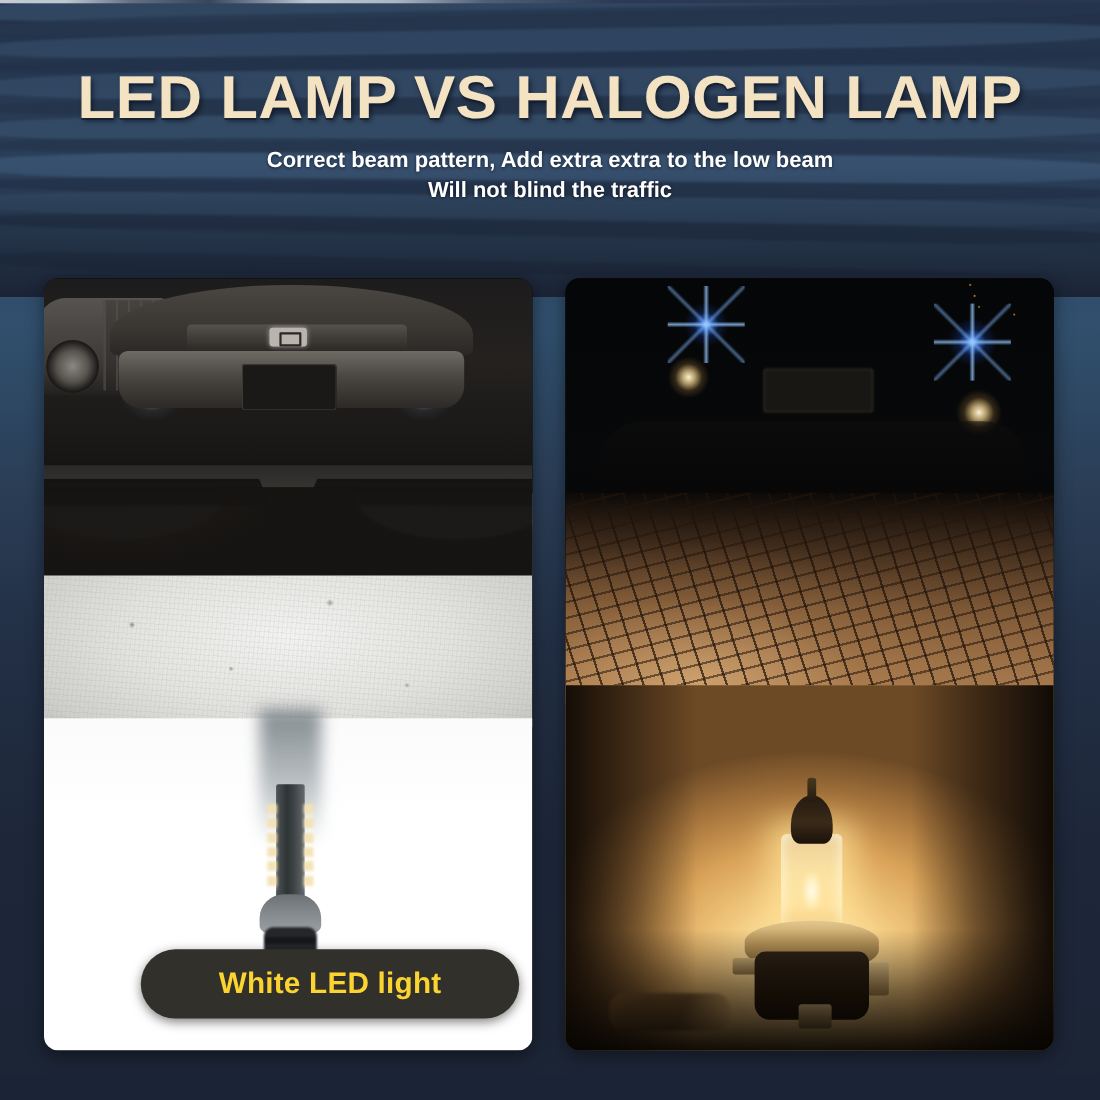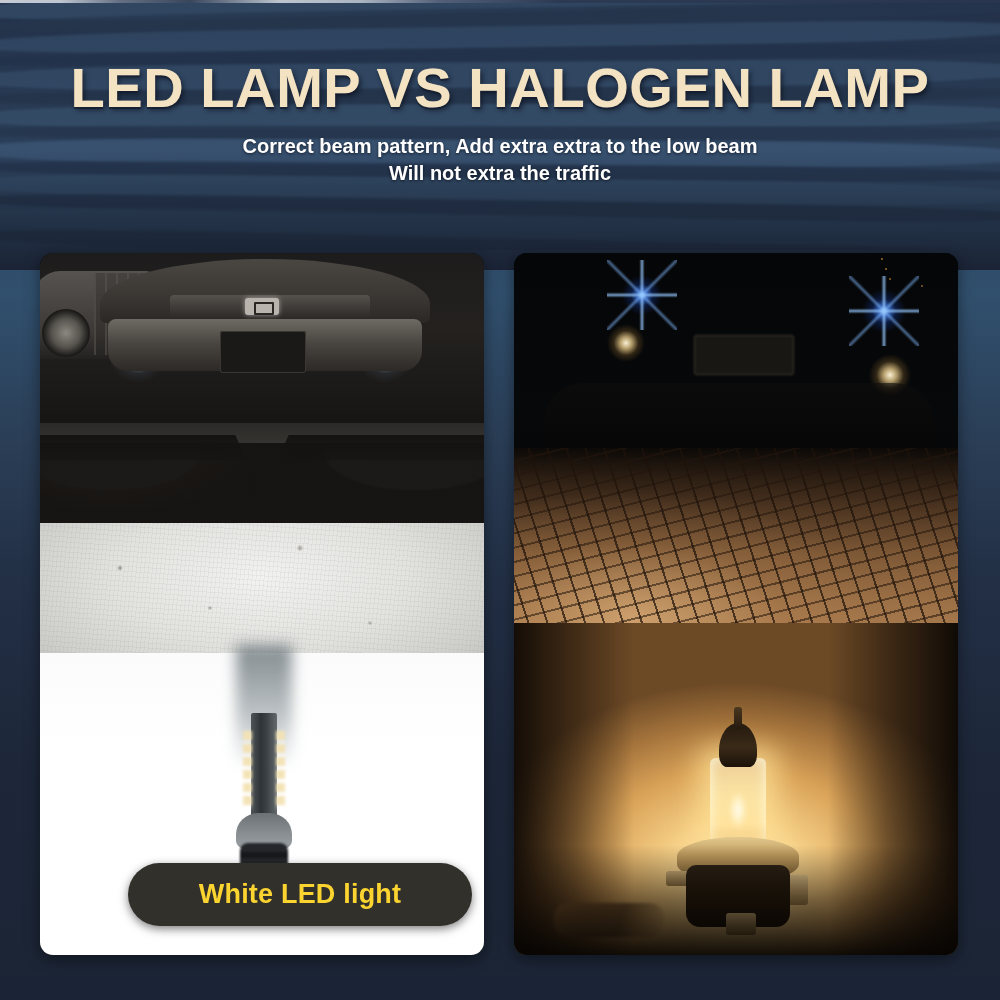--- a/index.html
+++ b/index.html
@@ -378,21 +378,21 @@
       <div class="wave" style="top: 214px; height: 26px; background: rgb(58, 86, 116); opacity: 0.32; transform: rotate(1.1deg); filter: blur(1.2px);"></div>
       <div class="wave" style="top: 238px; height: 18px; background: rgb(30, 43, 64); opacity: 0.75; transform: rotate(1.3deg); filter: blur(1.2px);"></div>
     </div>
   <div class="fade-bottom"></div>
   <div class="top-artifact"></div>
 
   <div class="header">
     <div class="title">LED LAMP VS HALOGEN LAMP</div>
     <div class="subtitle">
       <div>Correct beam pattern, Add extra extra to the low beam</div>
-      <div>Will not extra the traffic</div>
+      <div>Will not blind the traffic</div>
     </div>
   </div>
 
   <div class="panel" id="panel-led">
     <div class="photo">
 
       <div class="led-night">
         <div class="led-sidecar"></div>
         <div class="led-wheel"></div>
         <div class="led-fence"></div>

